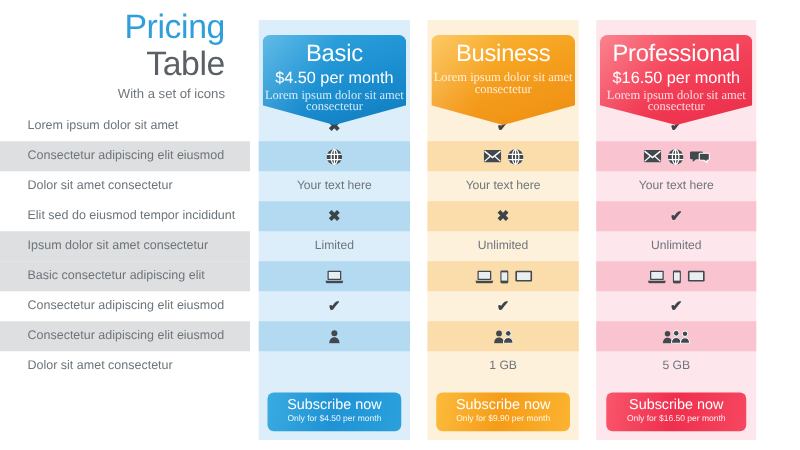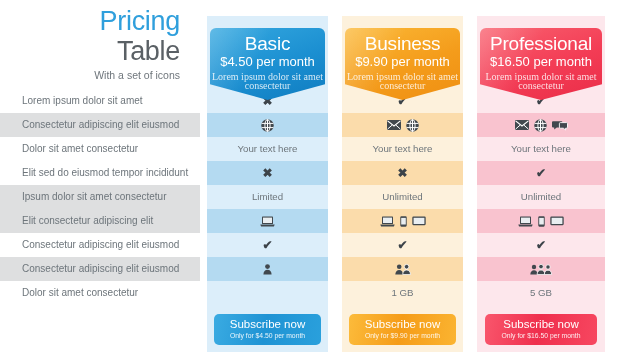--- a/index.html
+++ b/index.html
@@ -116,21 +116,21 @@
     <div class="title-line2">Table</div>
     <div class="title-sub">With a set of icons</div>
   </div>
 
   <div class="labels" id="labels">
       <div class="label-row">Lorem ipsum dolor sit amet</div>
       <div class="label-row alt">Consectetur adipiscing elit eiusmod</div>
       <div class="label-row">Dolor sit amet consectetur</div>
       <div class="label-row">Elit sed do eiusmod tempor incididunt</div>
       <div class="label-row alt">Ipsum dolor sit amet consectetur</div>
-      <div class="label-row alt">Elit consectetur adipiscing elit</div>
+      <div class="label-row alt">Basic consectetur adipiscing elit</div>
       <div class="label-row">Consectetur adipiscing elit eiusmod</div>
       <div class="label-row alt">Consectetur adipiscing elit eiusmod</div>
       <div class="label-row">Dolor sit amet consectetur</div>
     </div>
 
   <div class="col col-basic" id="col-0">
     <div class="panel panel-basic"></div>
     <div class="banner banner-basic">
       <div class="plan-name">Basic</div>
       <div class="plan-price">$4.50 per month</div>
@@ -202,21 +202,20 @@
         <span class="btn-main">Subscribe now</span>
         <span class="btn-sub">Only for $4.50 per month</span>
       </button>
     </div>
   </div>
 
   <div class="col col-business" id="col-1">
     <div class="panel panel-business"></div>
     <div class="banner banner-business">
       <div class="plan-name">Business</div>
-      <div class="plan-price">$9.90 per month</div>
       <div class="plan-desc">Lorem ipsum dolor sit amet consectetur</div>
     </div>
     <div class="cells">
         <div class="cell">
           <div class="icons">
             <span class="gi">
               <span class="mark">✔</span>
             </span>
           </div>
         </div>

